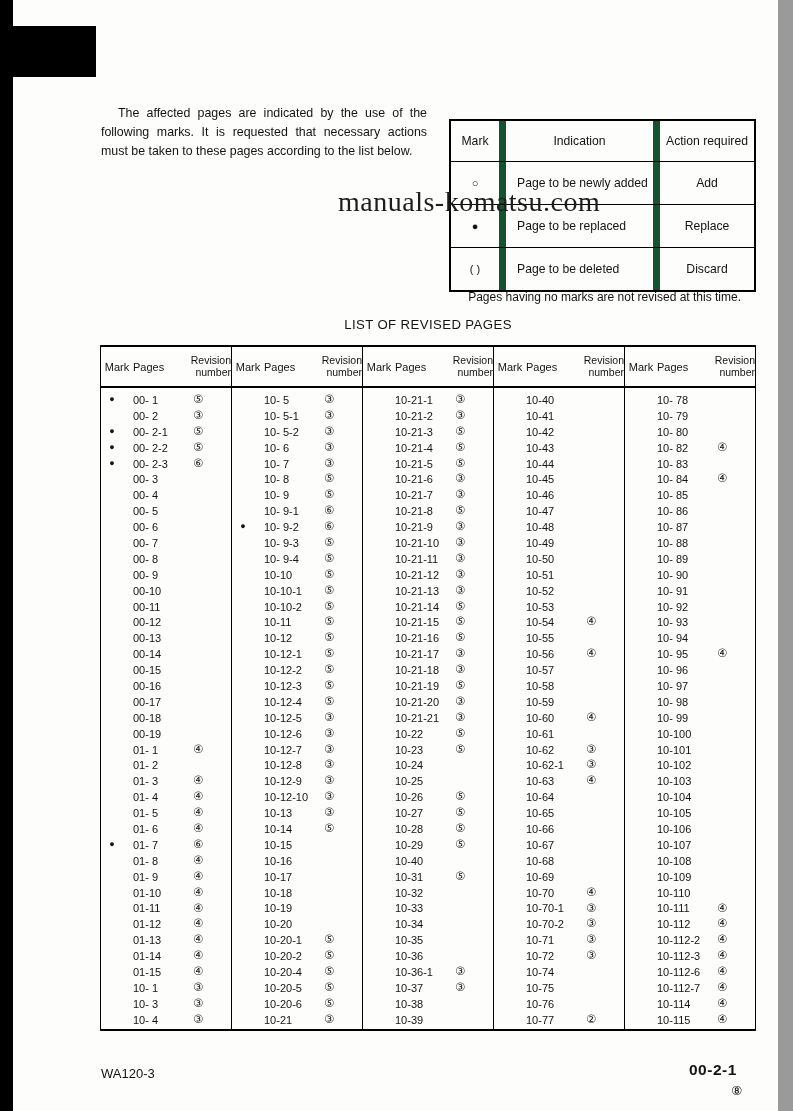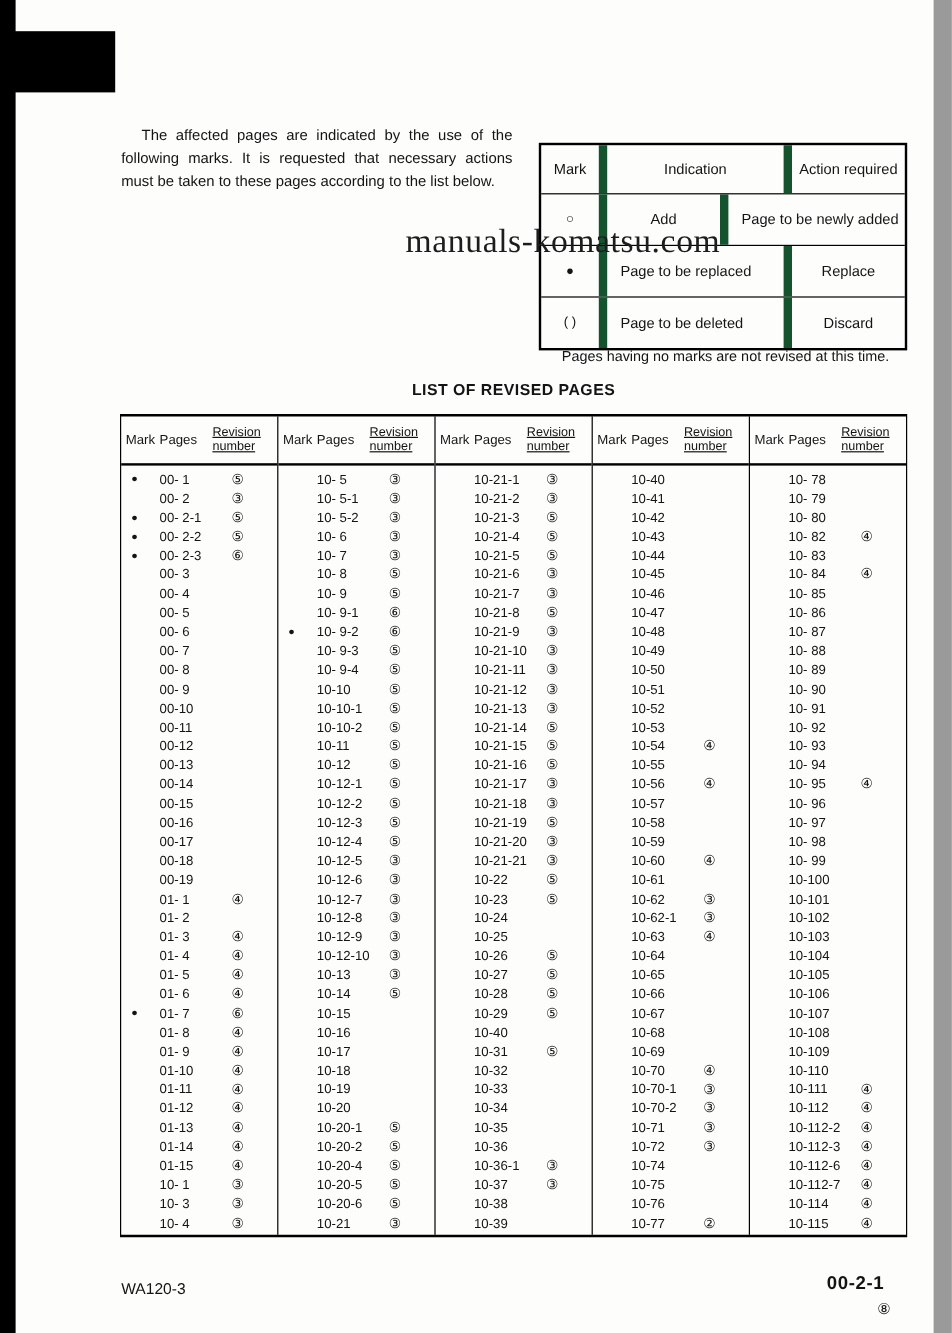--- a/index.html
+++ b/index.html
@@ -23,32 +23,32 @@
   .m-mark{width:48px;}
   .m-ind{width:154px;}
   .m-act{flex:1;}
   .m-head .m-cell{height:40px;font-size:12.2px;}
   .m-data .m-cell{height:42px;font-size:12.2px;}
   .m-data .m-ind{justify-content:flex-start;padding-left:11px;}
   .m-data .m-mark{font-size:11px;}
   
   .note{position:absolute;right:37px;top:290px;font-size:12px;}
   .list-title{position:absolute;left:100px;top:317px;width:656px;text-align:center;
-              font-weight:700;font-size:13.2px;letter-spacing:.4px;}
+              font-weight:400;font-size:13.2px;letter-spacing:.4px;}
   
   .rev-table{position:absolute;left:100px;top:345px;width:656px;height:686px;box-sizing:border-box;
              border-top:2px solid #000;border-bottom:2px solid #000;
              border-left:1px solid #000;border-right:1px solid #000;display:flex;}
   .tgroup{flex:1;display:flex;flex-direction:column;box-sizing:border-box;min-width:0;}
   .tgroup + .tgroup{border-left:1px solid #000;}
   .thead{height:41px;border-bottom:2px solid #000;display:flex;align-items:center;
          box-sizing:border-box;font-size:11px;}
   .h-mark{width:32px;text-align:center;}
   .h-pages{width:44px;text-align:left;}
-  .h-rev{flex:1;text-align:left;font-size:10.5px;line-height:11.5px;text-decoration:underline;}
+  .h-rev{flex:1;text-align:right;font-size:10.5px;line-height:11.5px;}
   .tbody{flex:1;display:flex;flex-direction:column;padding-top:4px;}
   .trow{height:15.9px;display:flex;align-items:center;font-size:11px;}
   .c-mark{width:22px;text-align:center;font-size:9px;line-height:15.9px;}
   .c-page{width:60px;padding-left:10px;white-space:pre;box-sizing:content-box;}
   .c-rev{flex:1;text-align:left;font-family:"DejaVu Sans",sans-serif;font-size:11.5px;line-height:15.9px;}
   
   .footer-left{position:absolute;left:101px;top:1066px;font-size:13px;}
   .footer-right{position:absolute;left:689px;top:1061px;font-size:15.5px;font-weight:700;letter-spacing:.5px;}
   .footer-right-sub{position:absolute;left:731px;top:1083px;font-size:12.5px;font-family:"DejaVu Sans",sans-serif;}
 </style>
@@ -64,22 +64,22 @@
   <div class="watermark">manuals-komatsu.com</div>
 
   <div class="marks-table">
     <div class="m-row m-head">
       <div class="m-cell m-mark">Mark</div>
       <div class="m-cell m-ind">Indication</div>
       <div class="m-cell m-act">Action required</div>
     </div>
   <div class="m-row m-data">
         <div class="m-cell m-mark">○</div>
+        <div class="m-cell m-ind">Page to be newly added</div>
         <div class="m-cell m-act">Add</div>
-        <div class="m-cell m-ind">Page to be newly added</div>
       </div>
       <div class="m-row m-data">
         <div class="m-cell m-mark">●</div>
         <div class="m-cell m-ind">Page to be replaced</div>
         <div class="m-cell m-act">Replace</div>
       </div>
       <div class="m-row m-data">
         <div class="m-cell m-mark">( )</div>
         <div class="m-cell m-ind">Page to be deleted</div>
         <div class="m-cell m-act">Discard</div>

